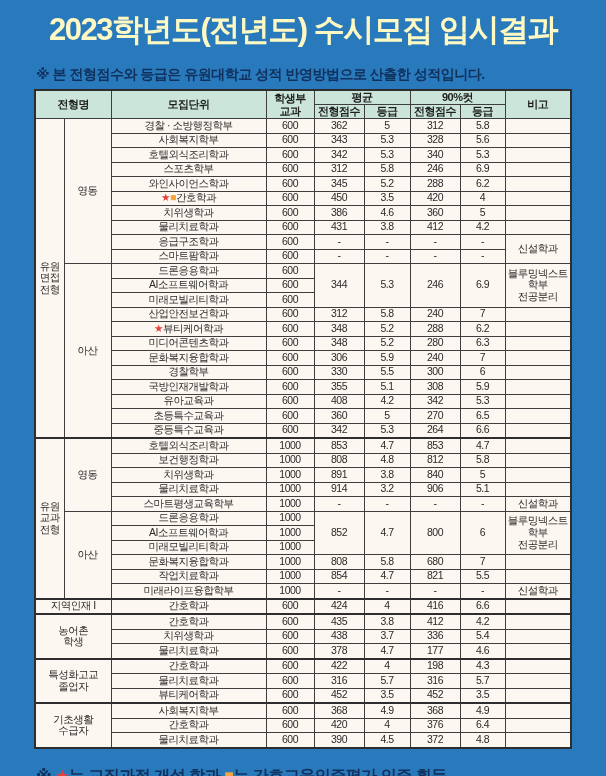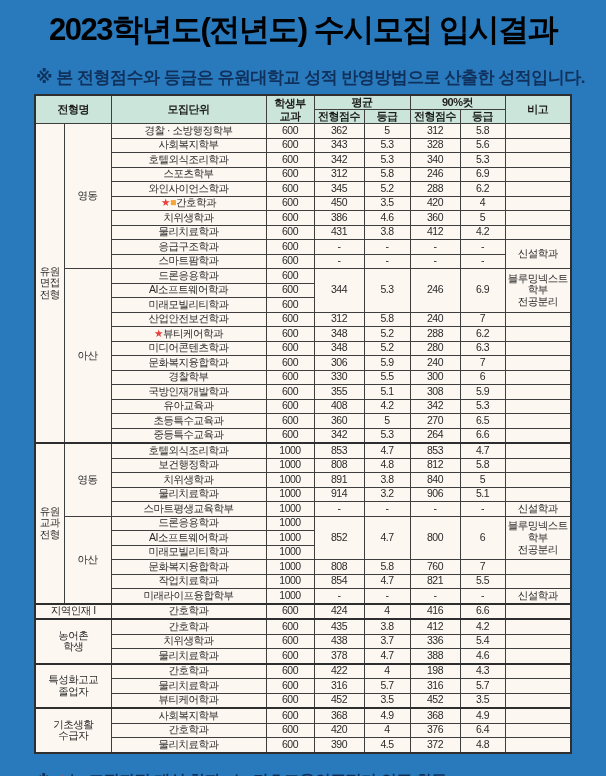--- a/index.html
+++ b/index.html
@@ -4,31 +4,31 @@
 <style>
   html,body{margin:0;padding:0;}
   body{
     width:606px;height:776px;
     background:#2979BD;
     font-family:"Liberation Sans","DejaVu Sans",sans-serif;
     position:relative;
     overflow:hidden;
   }
   .page-title{
-    color:#000000;
+    color:#fef9c3;
     font-size:31px;
     font-weight:bold;
     text-align:center;
     letter-spacing:-1.5px;
     padding-top:9px;
     height:50px;
   }
   .subtitle{
     color:#10315C;
-    font-size:17px;
+    font-size:14px;
     font-weight:bold;
     margin:7px 0 5px 36px;
     letter-spacing:-0.5px;
   }
   table.results{
     border-collapse:collapse;
     margin-left:34px;
     width:536px;
     background:#22c55e;
     table-layout:fixed;
@@ -364,21 +364,21 @@
       </tr>
       <tr class="">
         <td class="unit-cell">미래모빌리티학과</td>
         <td>1000</td>
       </tr>
       <tr class="">
         <td class="unit-cell">문화복지융합학과</td>
         <td>1000</td>
         <td class="">808</td>
         <td class="">5.8</td>
-        <td class="">760</td>
+        <td class="">680</td>
         <td class="">7</td>
         <td class="note-cell"></td>
       </tr>
       <tr class="">
         <td class="unit-cell">작업치료학과</td>
         <td>1000</td>
         <td class="">854</td>
         <td class="">4.7</td>
         <td class="">821</td>
         <td class="">5.5</td>
@@ -420,21 +420,21 @@
         <td class="">3.7</td>
         <td class="">336</td>
         <td class="">5.4</td>
         <td class="note-cell"></td>
       </tr>
       <tr class="">
         <td class="unit-cell">물리치료학과</td>
         <td>600</td>
         <td class="">378</td>
         <td class="">4.7</td>
-        <td class="">388</td>
+        <td class="">177</td>
         <td class="">4.6</td>
         <td class="note-cell"></td>
       </tr>
       <tr class="group-top">
         <td class="type-cell" rowspan="3" colspan="2">특성화고교<br>졸업자</td>
         <td class="unit-cell">간호학과</td>
         <td>600</td>
         <td class="">422</td>
         <td class="">4</td>
         <td class="">198</td>

